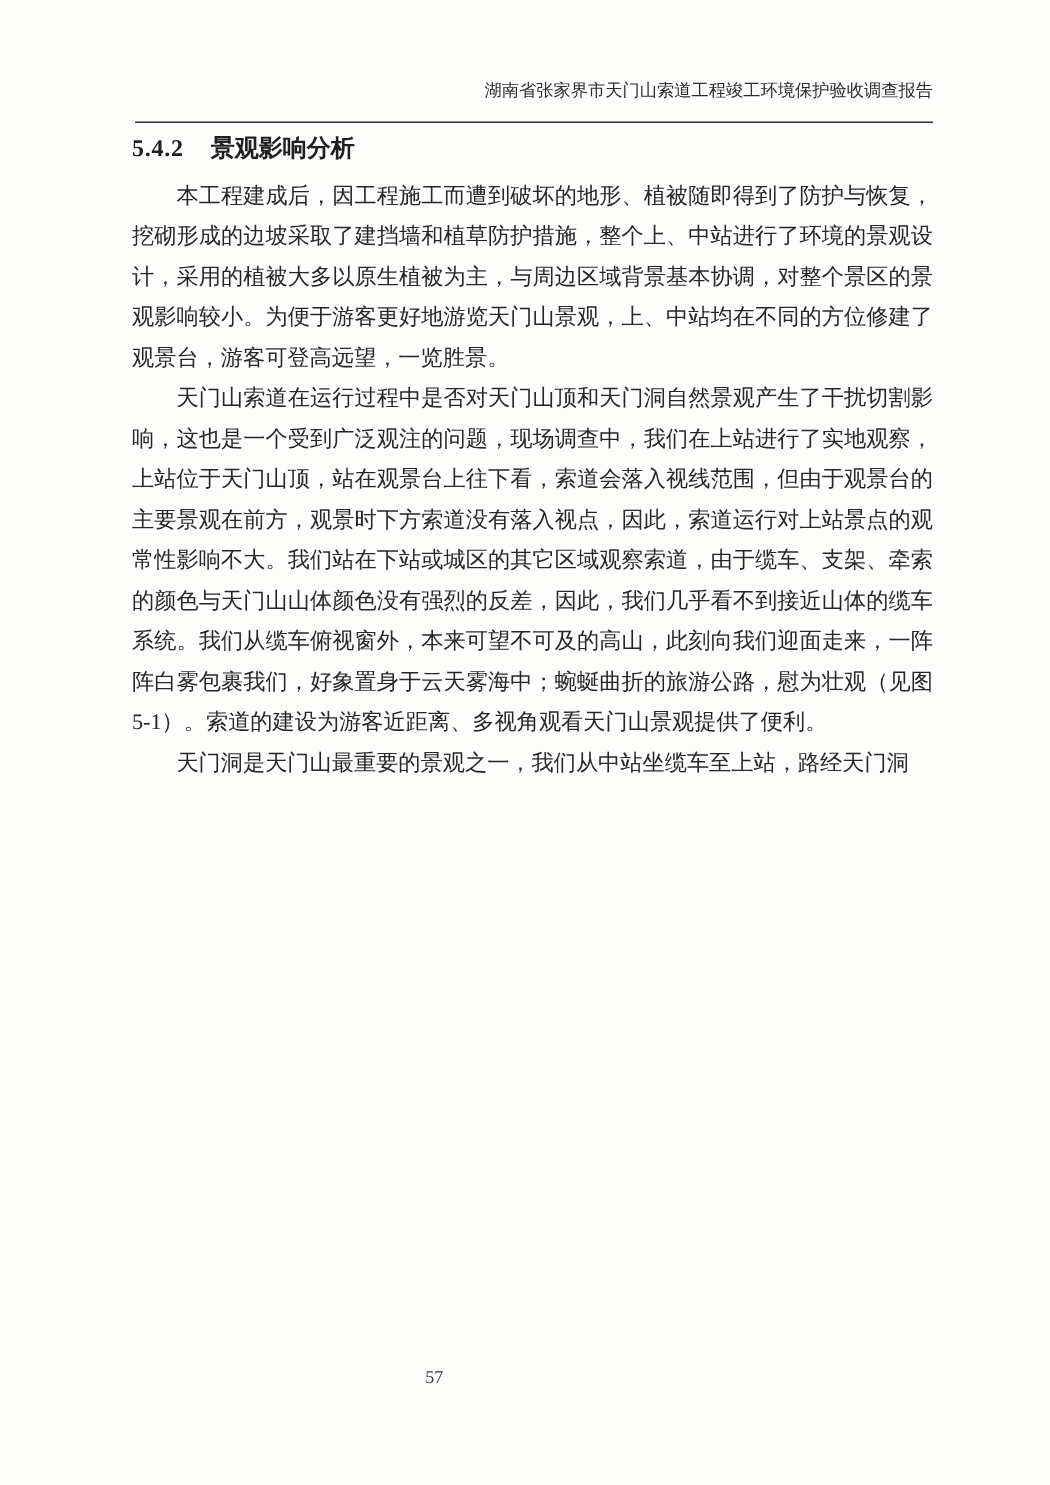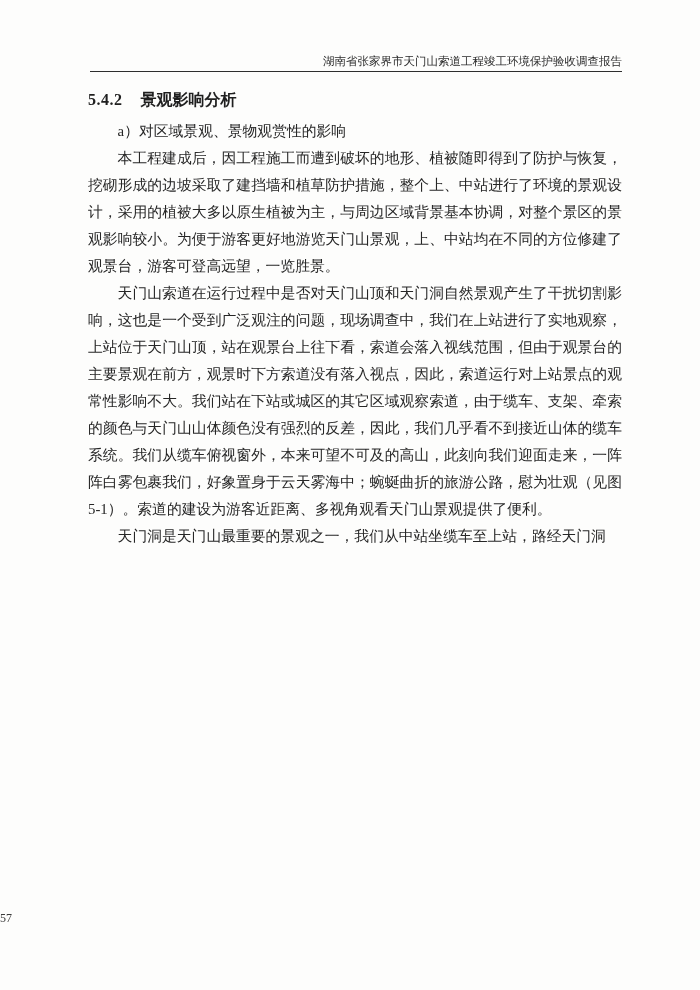--- a/index.html
+++ b/index.html
@@ -19,21 +19,21 @@
   }
   .running-header {
     position: absolute;
     top: 54px;
     left: 90px;
     width: 532px;
     text-align: right;
     font-size: 11.5px;
     line-height: 15px;
     color: #2b2b2b;
-    padding-bottom: 2px;
+    padding-bottom: 12px;
     border-bottom: 1.6px solid #2e2e2e;
   }
   .content {
     position: absolute;
     top: 85px;
     left: 88px;
     width: 534px;
   }
   .section-heading {
     font-size: 16px;
@@ -53,21 +53,21 @@
     text-align: justify;
     text-indent: 2em;
     color: #262626;
     word-break: break-all;
   }
   .footer {
     position: absolute;
     top: 911px;
     left: 0;
     width: 579px;
-    text-align: left;
+    text-align: center;
     font-size: 12px;
     color: #3a3a3a;
   }
 </style>
 </head>
 <body>
 
 <div class="page">
 
   <div class="running-header">
@@ -75,21 +75,20 @@
   </div>
 
   <div class="content">
 
     <div class="section-heading">
       <span class="hnum">5.4.2</span>
       <span class="htitle">景观影响分析</span>
     </div>
 
 
-    <p class="para">a）对区域景观、景物观赏性的影响</p>
 
 
 
     <p class="para">本工程建成后，因工程施工而遭到破坏的地形、植被随即得到了防护与恢复，挖砌形成的边坡采取了建挡墙和植草防护措施，整个上、中站进行了环境的景观设计，采用的植被大多以原生植被为主，与周边区域背景基本协调，对整个景区的景观影响较小。为便于游客更好地游览天门山景观，上、中站均在不同的方位修建了观景台，游客可登高远望，一览胜景。</p>
 
     <p class="para">天门山索道在运行过程中是否对天门山顶和天门洞自然景观产生了干扰切割影响，这也是一个受到广泛观注的问题，现场调查中，我们在上站进行了实地观察，上站位于天门山顶，站在观景台上往下看，索道会落入视线范围，但由于观景台的主要景观在前方，观景时下方索道没有落入视点，因此，索道运行对上站景点的观常性影响不大。我们站在下站或城区的其它区域观察索道，由于缆车、支架、牵索的颜色与天门山山体颜色没有强烈的反差，因此，我们几乎看不到接近山体的缆车系统。我们从缆车俯视窗外，本来可望不可及的高山，此刻向我们迎面走来，一阵阵白雾包裹我们，好象置身于云天雾海中；蜿蜒曲折的旅游公路，慰为壮观（见图5-1）。索道的建设为游客近距离、多视角观看天门山景观提供了便利。</p>
 
     <p class="para">天门洞是天门山最重要的景观之一，我们从中站坐缆车至上站，路经天门洞</p>
 
   </div>

